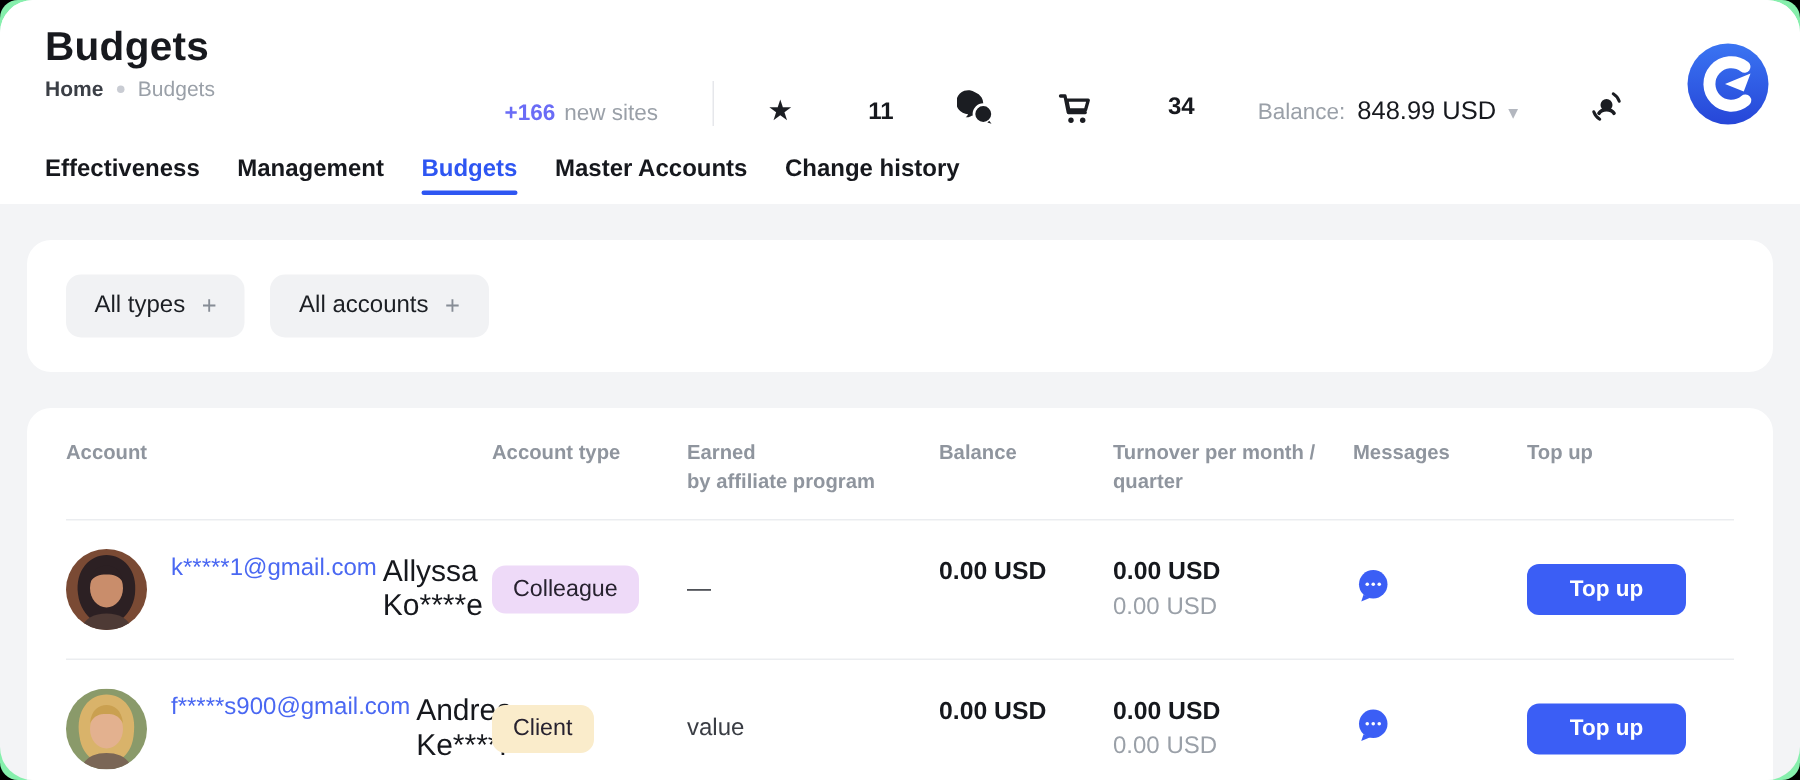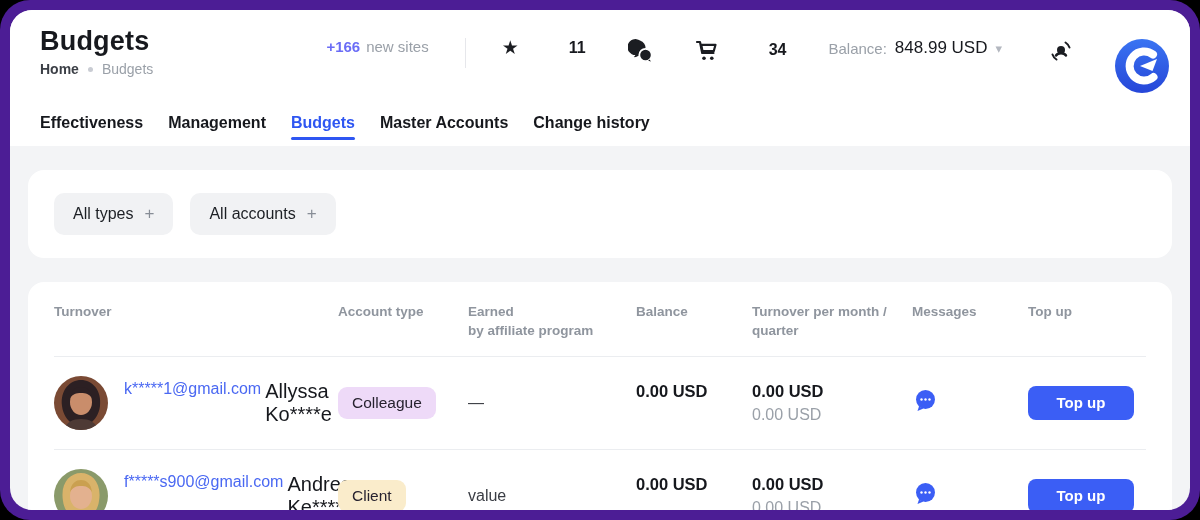--- a/index.html
+++ b/index.html
@@ -1,29 +1,29 @@
 <!DOCTYPE html>
 <html><head>
 <meta charset="utf-8">
 <style>
   * { margin:0; padding:0; box-sizing:border-box; }
   html,body { width:1200px; height:520px; background:#000; font-family:"Liberation Sans", sans-serif; overflow:hidden; }
-  .frame { position:absolute; inset:0; background:#4c1d95; border-radius:30px; padding:10px; }
+  .frame { position:absolute; inset:0; background:#86efac; border-radius:12px; }
   .app { background:#f3f4f6; border-radius:22px; height:100%; overflow:hidden; display:flex; flex-direction:column; }
 
   
   .white-zone { background:#fff; padding:16px 20px 0 30px; }
   .topbar { display:flex; align-items:flex-start; justify-content:space-between; }
   .title-block h1 { font-size:27px; font-weight:700; color:#17191e; letter-spacing:.2px; }
   .breadcrumb { display:flex; align-items:center; gap:9px; margin-top:4px; font-size:14px; }
   .crumb-home { color:#3b3f46; font-weight:600; cursor:pointer; }
   .crumb-dot { width:5px; height:5px; border-radius:50%; background:#c9ccd3; }
   .crumb-current { color:#9aa0a8; }
 
-  .topbar-right { display:flex; align-items:flex-start; gap:0; padding-top:12px; }
+  .topbar-right { display:flex; align-items:flex-end; gap:0; padding-top:12px; }
   .new-sites { display:flex; gap:6px; font-size:15px; cursor:pointer; margin-right:36px; }
   .new-sites .count { color:#6a6cf6; font-weight:600; }
   .new-sites .lbl { color:#9aa0a8; }
   .v-divider { width:1px; height:30px; background:#e6e7eb; margin-right:36px; }
   .stat { display:flex; align-items:center; gap:10px; cursor:pointer; margin-right:42px; }
   .stat .glyph { font-size:19px; color:#1b1d22; line-height:1; }
   .stat .num { font-size:16px; font-weight:700; color:#17191e;margin-left:40px; }
   .icon-btn { cursor:pointer; margin-right:42px; display:flex; align-items:center; }
   .balance { display:flex; align-items:center; gap:8px; cursor:pointer; margin-right:46px; }
   .balance .b-label { font-size:15px; color:#9aa0a8; }
@@ -161,21 +161,21 @@
       </div>
       <div class="pill">
         <span>All accounts</span>
         <span class="plus">+</span>
       </div>
     </div>
 
     <div class="card table-card">
 
       <div class="tgrid thead">
-        <div class="th"><span>Turnover</span></div>
+        <div class="th"><span>Account</span></div>
         <div class="th"><span>Account type</span></div>
         <div class="th"><span>Earned</span><br><span>by affiliate program</span></div>
         <div class="th"><span>Balance</span></div>
         <div class="th"><span>Turnover per month /</span><br><span>quarter</span></div>
         <div class="th"><span>Messages</span></div>
         <div class="th"><span>Top up</span></div>
       </div>
 
       <div class="tgrid trow">
         <div class="acct">

